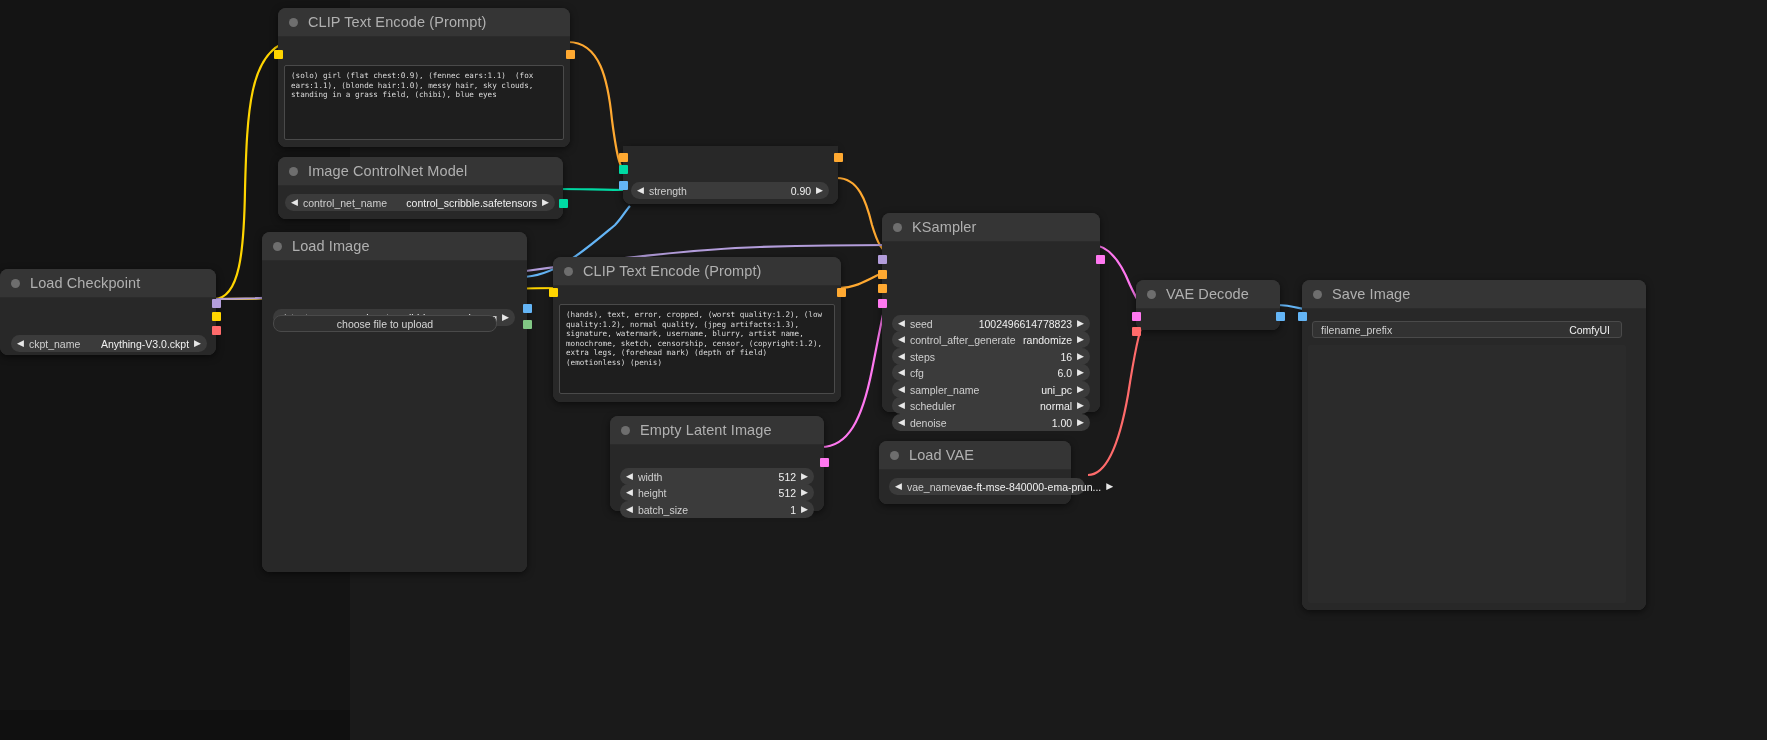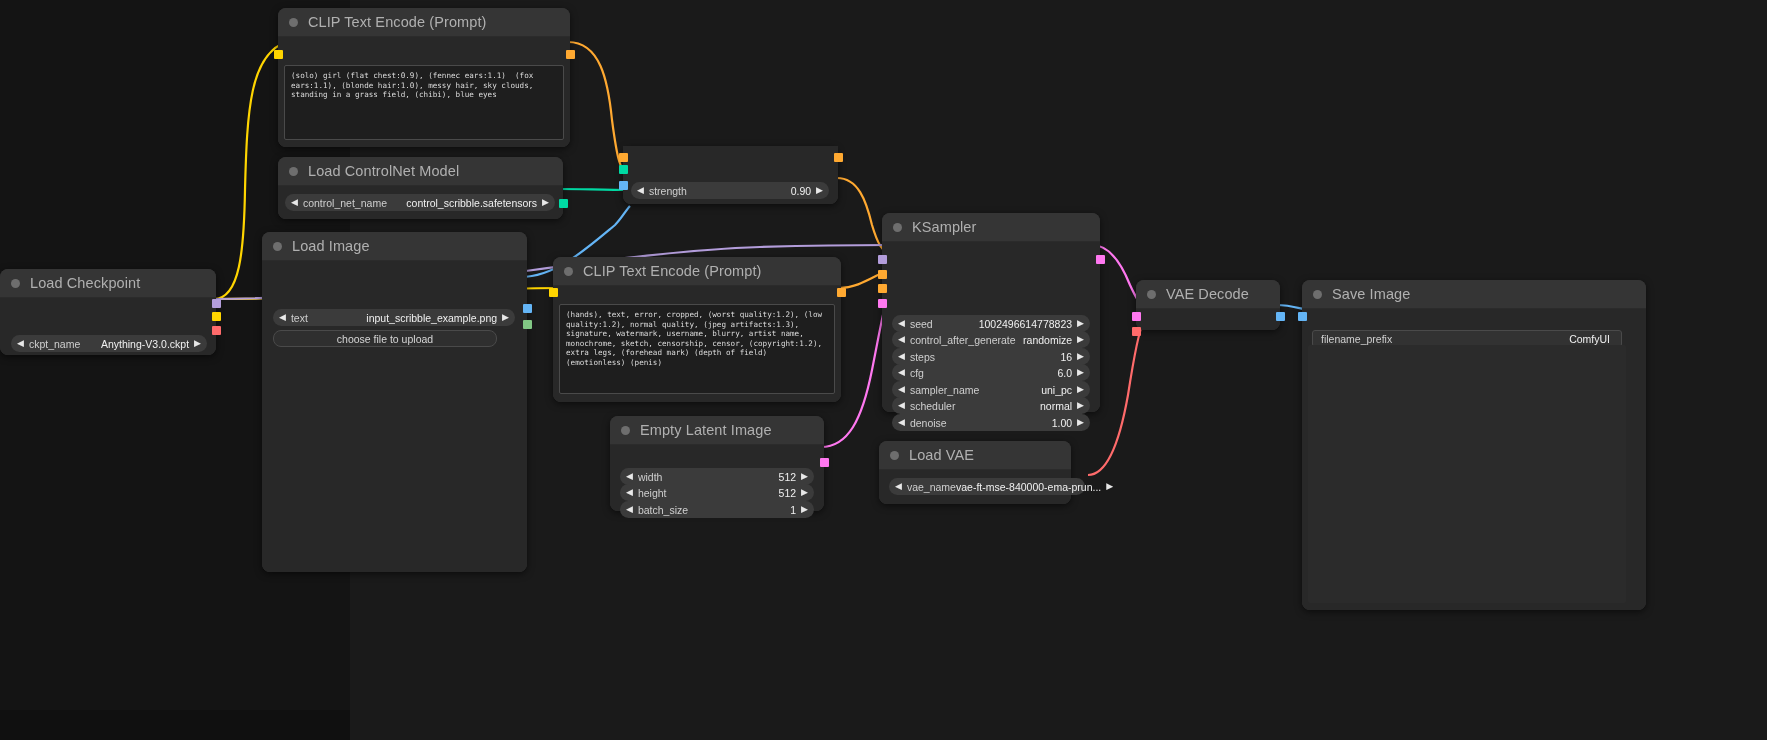--- a/index.html
+++ b/index.html
@@ -156,21 +156,21 @@
     <div class="node-body" style="height:110px;">
       <div class="port" style="left:-4px; top:13px; background:#ffd500;"></div>
       <div class="port" style="right:-5px; top:13px; background:#ffa931;"></div>
       <div class="prompt-box" style="left:6px; top:28px; width:280px; height:75px;">(solo) girl (flat chest:0.9), (fennec ears:1.1)  (fox ears:1.1), (blonde hair:1.0), messy hair, sky clouds, standing in a grass field, (chibi), blue eyes</div>
     </div>
   </div>
 
   <div class="node" style="left:278px; top:157px; width:285px;">
     <div class="node-title">
       <span class="title-dot"></span>
-      <span>Load ControlNet Model</span>
+      <span>Image ControlNet Model</span>
     </div>
     <div class="node-body" style="height:33px;">
       <div class="port" style="right:-5px; top:13px; background:#00d9a3;"></div>
       <div class="widget" style="left:7px; top:8px; width:270px;">
         <span class="arrow-l">◀</span>
         <span class="w-name">control_net_name</span>
         <span class="w-val">control_scribble.safetensors</span>
         <span class="arrow-r">▶</span>
       </div>
     </div>
@@ -198,21 +198,21 @@
     </div>
     <div class="node-body" style="height:311px;">
       <div class="port" style="right:-5px; top:43px; background:#64b5f6;"></div>
       <div class="port" style="right:-5px; top:59px; background:#81c784;"></div>
       <div class="widget" style="left:11px; top:48px; width:242px;">
         <span class="arrow-l">◀</span>
         <span class="w-name">text</span>
         <span class="w-val">input_scribble_example.png</span>
         <span class="arrow-r">▶</span>
       </div>
-      <div class="widget flat" style="left:11px; top:69px; width:224px;border-radius:8px;">
+      <div class="widget flat" style="left:11px; top:54px; width:224px;border-radius:8px;">
         <span class="w-name">choose file to upload</span>
       </div>
       <div class="image-area" style="left:6px; top:92px; width:252px; height:212px;"></div>
     </div>
   </div>
 
   <div class="node" style="left:0; top:269px; width:216px;">
     <div class="node-title">
       <span class="title-dot"></span>
       <span>Load Checkpoint</span>
@@ -355,20 +355,20 @@
     </div>
   </div>
 
   <div class="node" style="left:1302px; top:280px; width:344px;">
     <div class="node-title">
       <span class="title-dot"></span>
       <span>Save Image</span>
     </div>
     <div class="node-body" style="height:301px;">
       <div class="port" style="left:-4px; top:3px; background:#64b5f6;"></div>
-      <div class="widget textfield" style="left:10px; top:21px; width:310px;gap:32px;">
+      <div class="widget textfield" style="left:10px; top:12px; width:310px;gap:32px;">
         <span class="w-name">filename_prefix</span>
         <span class="w-val">ComfyUI</span>
       </div>
       <div class="save-area" style="left:6px; top:36px; width:318px; height:258px;"></div>
     </div>
   </div>
 </div>
 
 </body></html>

